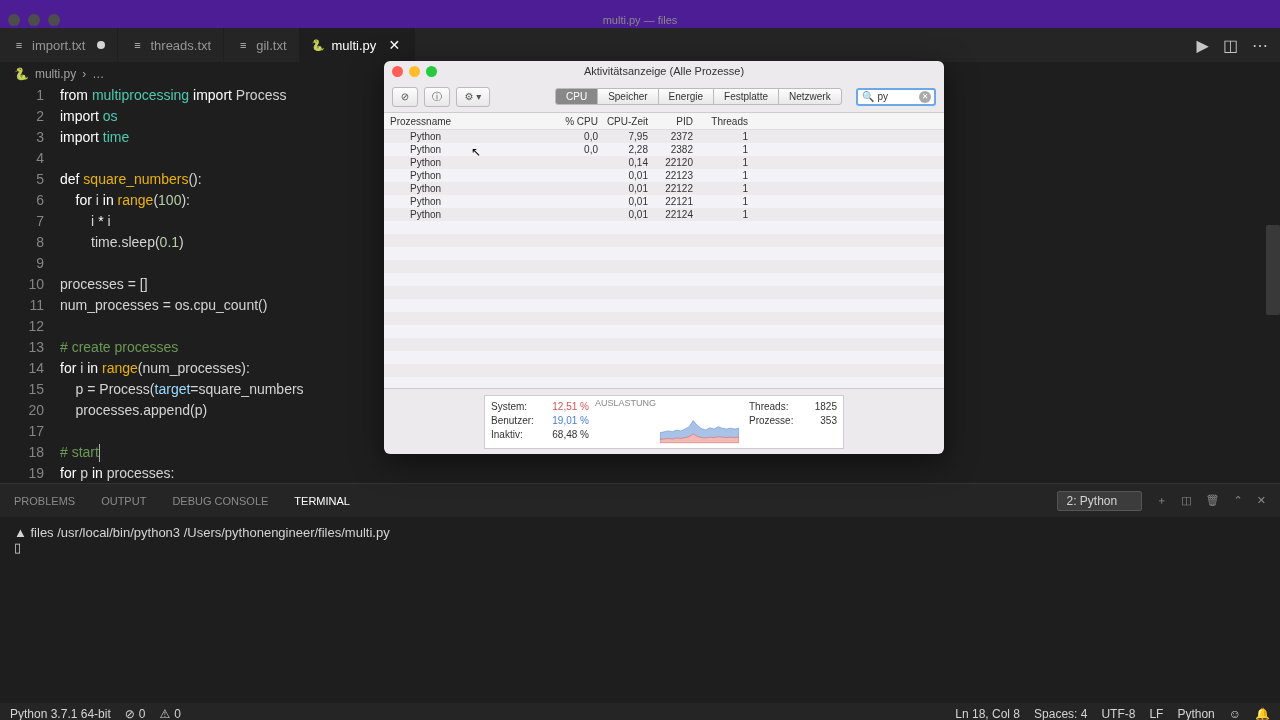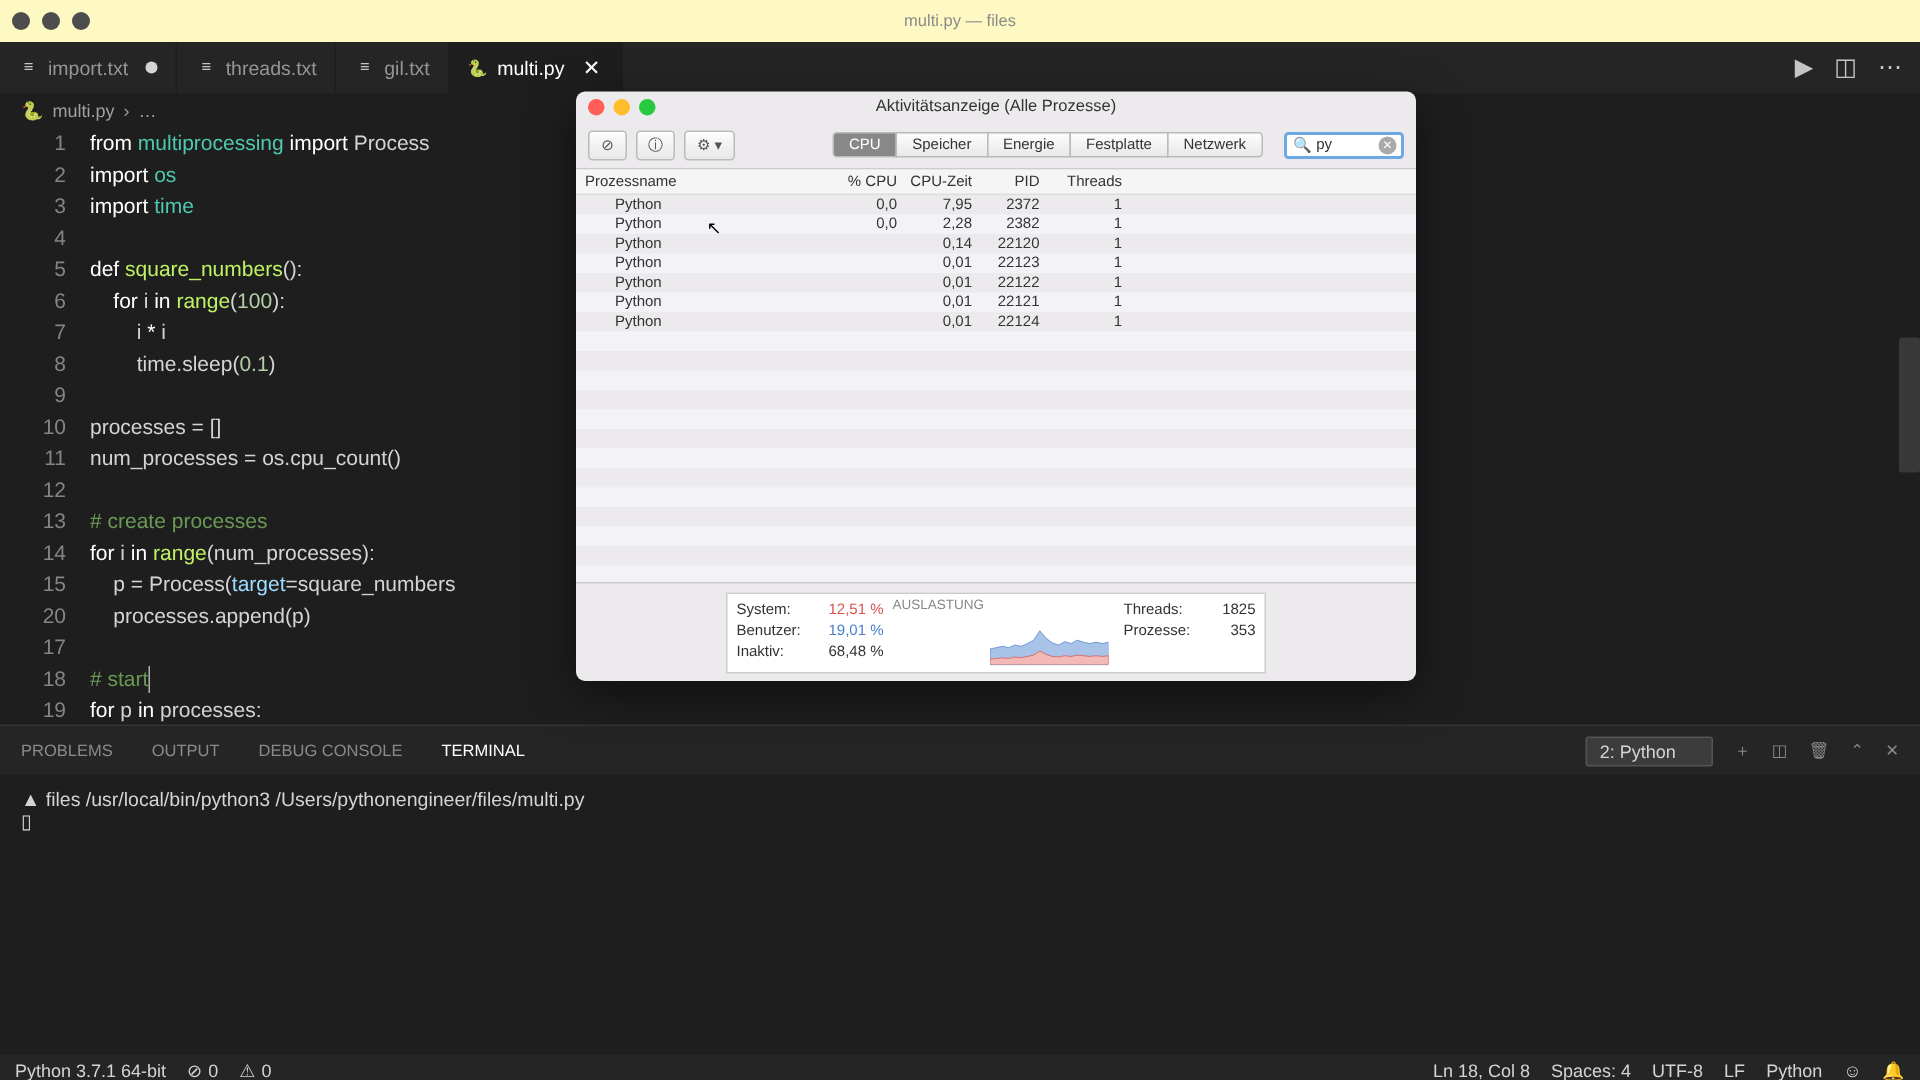--- a/index.html
+++ b/index.html
@@ -1,19 +1,19 @@
 <!DOCTYPE html>
 <html><head>
 <meta charset="utf-8">
 <style>
 * { margin: 0; padding: 0; box-sizing: border-box; font-family: -apple-system, BlinkMacSystemFont, 'Segoe UI', sans-serif; }
 body { width: 1280px; height: 720px; background: #1e1e1e; color: #d4d4d4; overflow: hidden; position: relative; }
 
 
-.macos-titlebar { height: 22px; background: #fef9c3; display: flex; align-items: center; padding: 14px 8px; font-size: 11px; color: #8a8a8a; position: relative; }
+.macos-titlebar { height: 22px; background: #4c1d95; display: flex; padding: 14px 8px; font-size: 11px; color: #8a8a8a; position: relative; }
 .traffic-lights { display: flex; gap: 8px; }
 .traffic-lights span { width: 12px; height: 12px; border-radius: 50%; display: inline-block; }
 .tl-close { background: #4d4d4d; }
 .tl-min { background: #4d4d4d; }
 .tl-max { background: #4d4d4d; }
 .macos-title { position: absolute; left: 50%; transform: translateX(-50%); }
 
 
 .tab-bar { height: 35px; background: #252526; display: flex; align-items: stretch; border-bottom: 1px solid #1e1e1e; }
 .tab { display: flex; align-items: center; padding: 0 12px; gap: 6px; font-size: 13px; color: #969696; border-right: 1px solid #1e1e1e; position: relative; }
@@ -27,21 +27,21 @@
 
 .breadcrumb { height: 22px; background: #1e1e1e; display: flex; align-items: center; padding: 0 14px; gap: 6px; font-size: 12px; color: #a0a0a0; }
 .breadcrumb .pyicon { color: #3776ab; font-size: 12px; }
 
 
 .editor { height: 398px; display: flex; font-family: Menlo, Monaco, 'Courier New', monospace; font-size: 14px; line-height: 21px; overflow: hidden; position: relative; }
 .gutter { width: 60px; text-align: right; padding-right: 16px; color: #858585; user-select: none; }
 .code { flex: 1; white-space: pre; }
 .kw { color: #ffffff; }
 .mod { color: #4ec9b0; }
-.fn { color: #bef264; }
+.fn { color: #eab308; }
 .num { color: #b5cea8; }
 .cmt { color: #6a9955; }
 .param { color: #9cdcfe; }
 .cursor { border-left: 1px solid #aeafad; display: inline-block; height: 18px; vertical-align: text-top; }
 .minimap-scroll { position: absolute; right: 0; top: 140px; width: 14px; height: 90px; background: rgba(121,121,121,0.3); border-radius: 2px; }
 
 
 .panel { height: 34px; background: #252526; display: flex; align-items: center; padding: 0 14px; gap: 26px; font-size: 11px; color: #8a8a8a; border-top: 1px solid #333; }
 .panel span.active { color: #fff; }
 .panel-right { margin-left: auto; display: flex; align-items: center; gap: 14px; }

